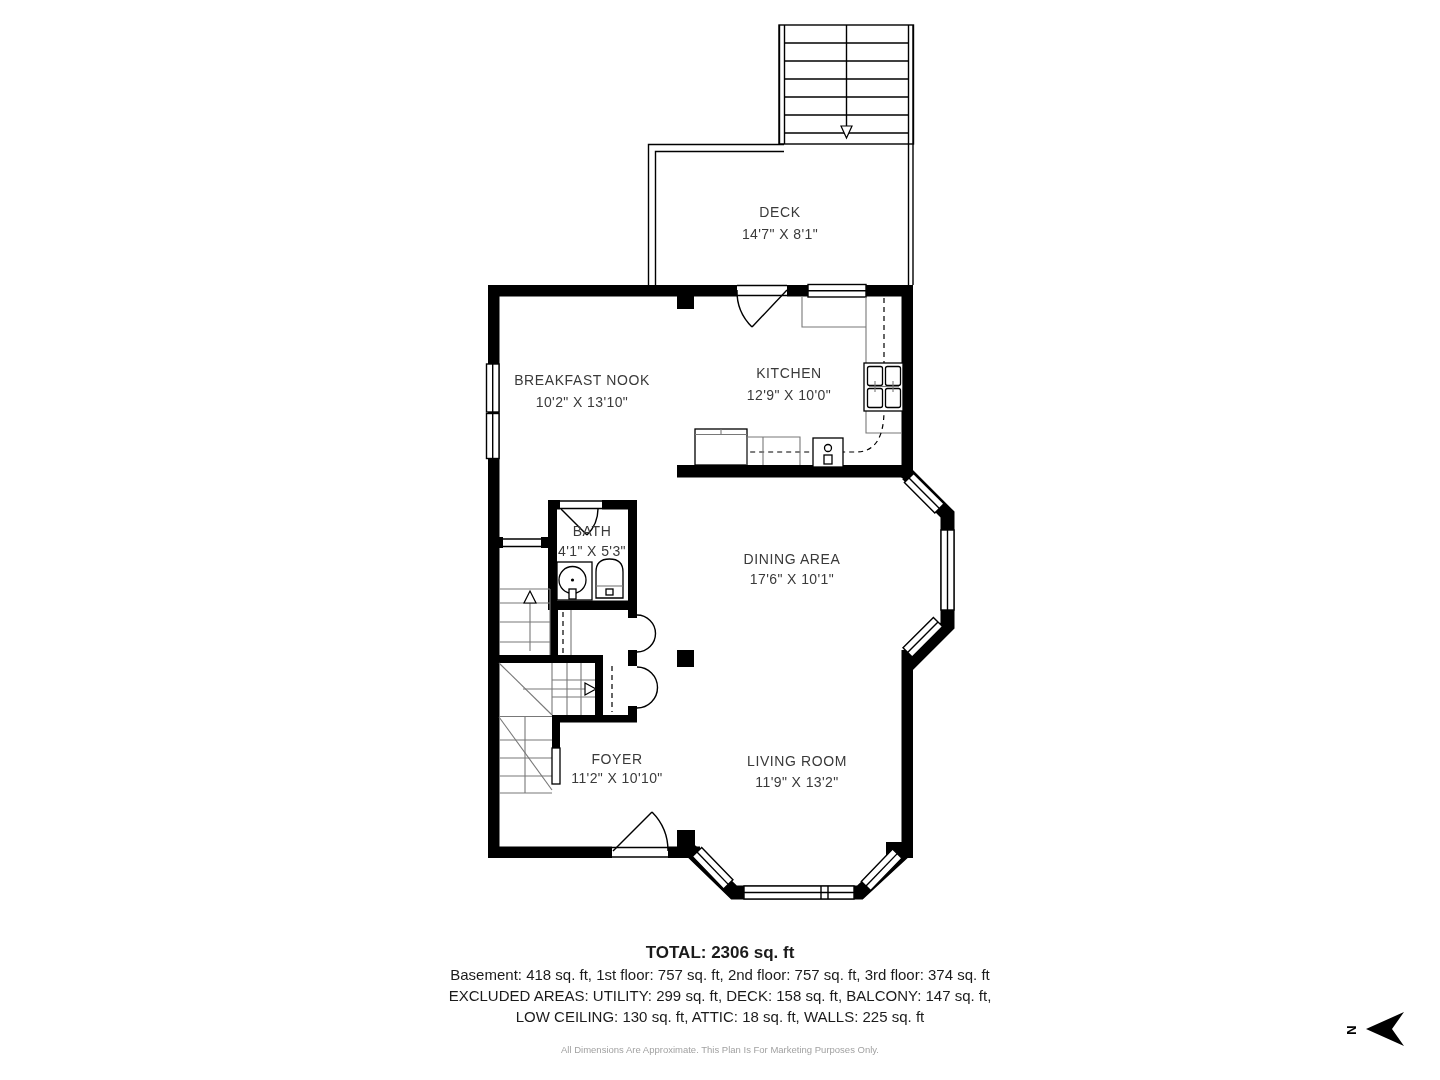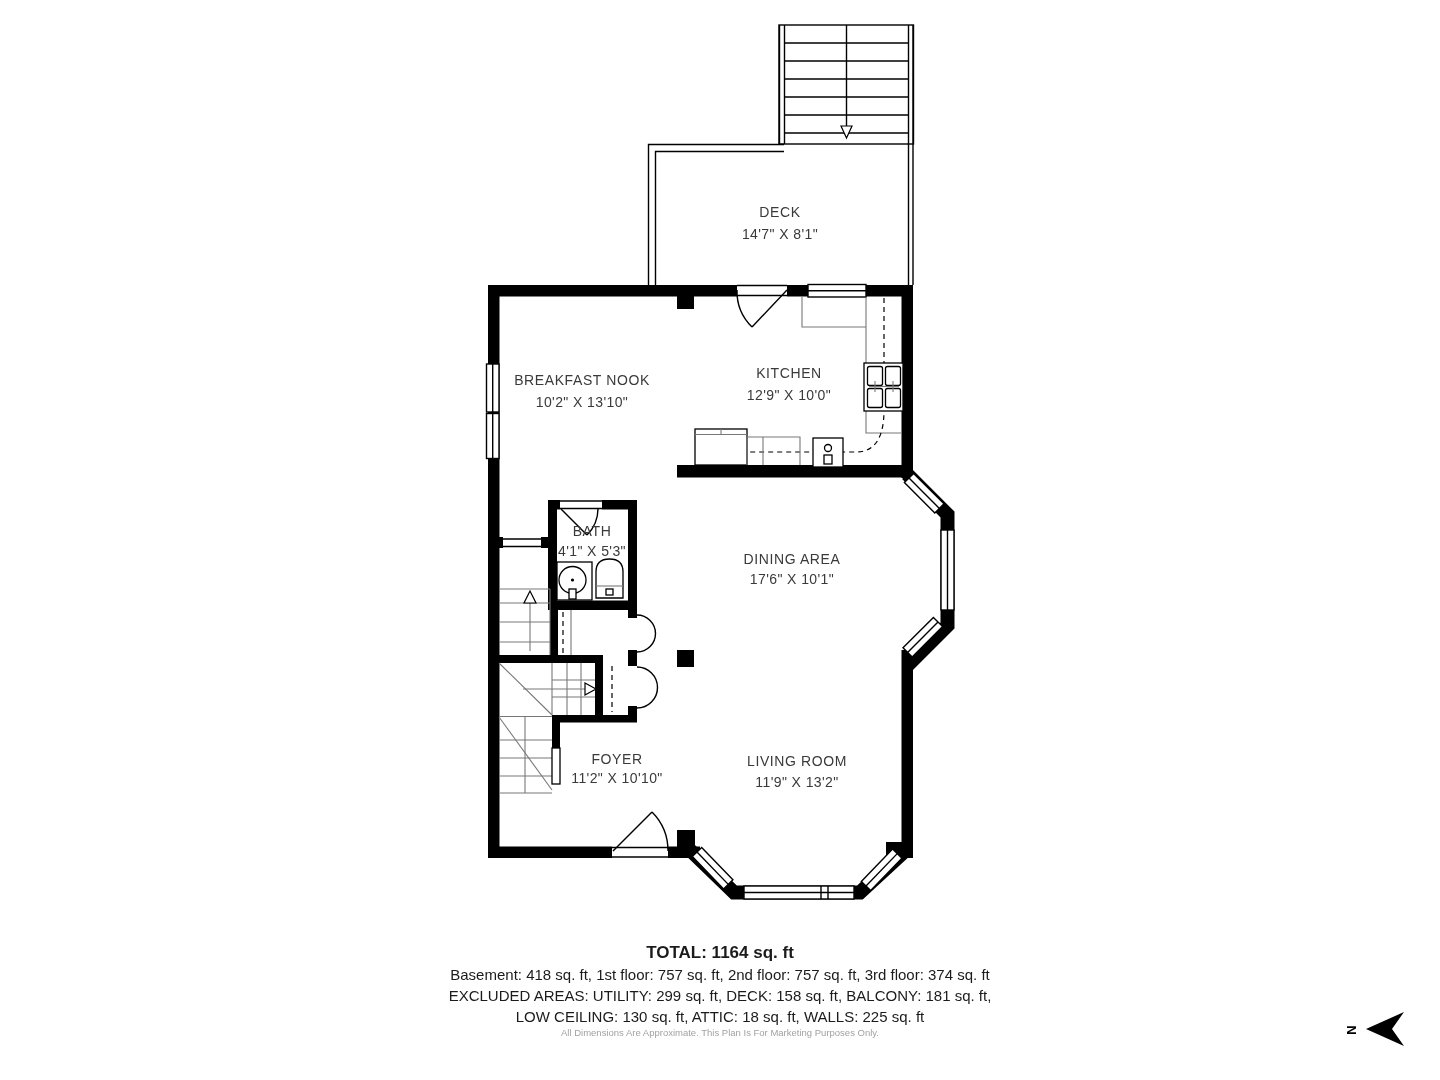--- a/index.html
+++ b/index.html
@@ -13,21 +13,21 @@
   .gapline{stroke:#000000;stroke-width:1.3;fill:none;}
   .win{fill:#ffffff;stroke:#000000;stroke-width:1.4;}
   .dash{stroke:#000000;stroke-width:1.2;fill:none;stroke-dasharray:5 4;}
   .fix{fill:#ffffff;stroke:#000000;stroke-width:1.3;}
   .arrowhead{fill:#ffffff;stroke:#000000;stroke-width:1.2;}
   .room-name{font-size:14px;fill:#3a3a3a;letter-spacing:0.6px;text-anchor:middle;}
   .room-dims{font-size:14px;fill:#3a3a3a;letter-spacing:0.4px;text-anchor:middle;}
   .summary{position:absolute;left:0;top:941px;width:100%;text-align:center;color:#1b1b1b;}
   .summary .total{font-size:17px;font-weight:bold;line-height:23px;}
   .summary .line{font-size:15px;line-height:21px;}
-  .summary .disclaimer{font-size:9.5px;color:#a2a2a2;}
+  .summary .disclaimer{font-size:9.5px;color:#a2a2a2;margin-top:17px;}
 </style>
 </head>
 <body>
 
 <svg id="plan-svg" width="1440" height="1080" viewBox="0 0 1440 1080">
 
   <g>
     <rect x="779" y="25" width="134.5" height="119" class="win"></rect>
     <line x1="784.5" y1="25" x2="784.5" y2="144" class="thin"></line>
     <line x1="908.5" y1="25" x2="908.5" y2="144" class="thin"></line>
@@ -275,18 +275,18 @@
     </g>
   </g>
 
   <g>
     <polygon points="1366,1029 1404,1012 1392,1029 1404,1046" fill="#000000"></polygon>
     <text x="1352" y="1034" transform="rotate(-90 1352 1030)" style="font-size:13px;font-weight:bold;fill:#000;text-anchor:middle;">N</text>
   </g>
 </svg>
 
 <div class="summary">
-  <div class="total">TOTAL: 1164 sq. ft</div>
+  <div class="total">TOTAL: 2306 sq. ft</div>
   <div class="line">Basement: 418 sq. ft, 1st floor: 757 sq. ft, 2nd floor: 757 sq. ft, 3rd floor: 374 sq. ft</div>
-  <div class="line">EXCLUDED AREAS: UTILITY: 299 sq. ft, DECK: 158 sq. ft, BALCONY: 181 sq. ft,</div>
+  <div class="line">EXCLUDED AREAS: UTILITY: 299 sq. ft, DECK: 158 sq. ft, BALCONY: 147 sq. ft,</div>
   <div class="line">LOW CEILING: 130 sq. ft, ATTIC: 18 sq. ft, WALLS: 225 sq. ft</div>
   <div class="disclaimer">All Dimensions Are Approximate. This Plan Is For Marketing Purposes Only.</div>
 </div>
 
 </body></html>

